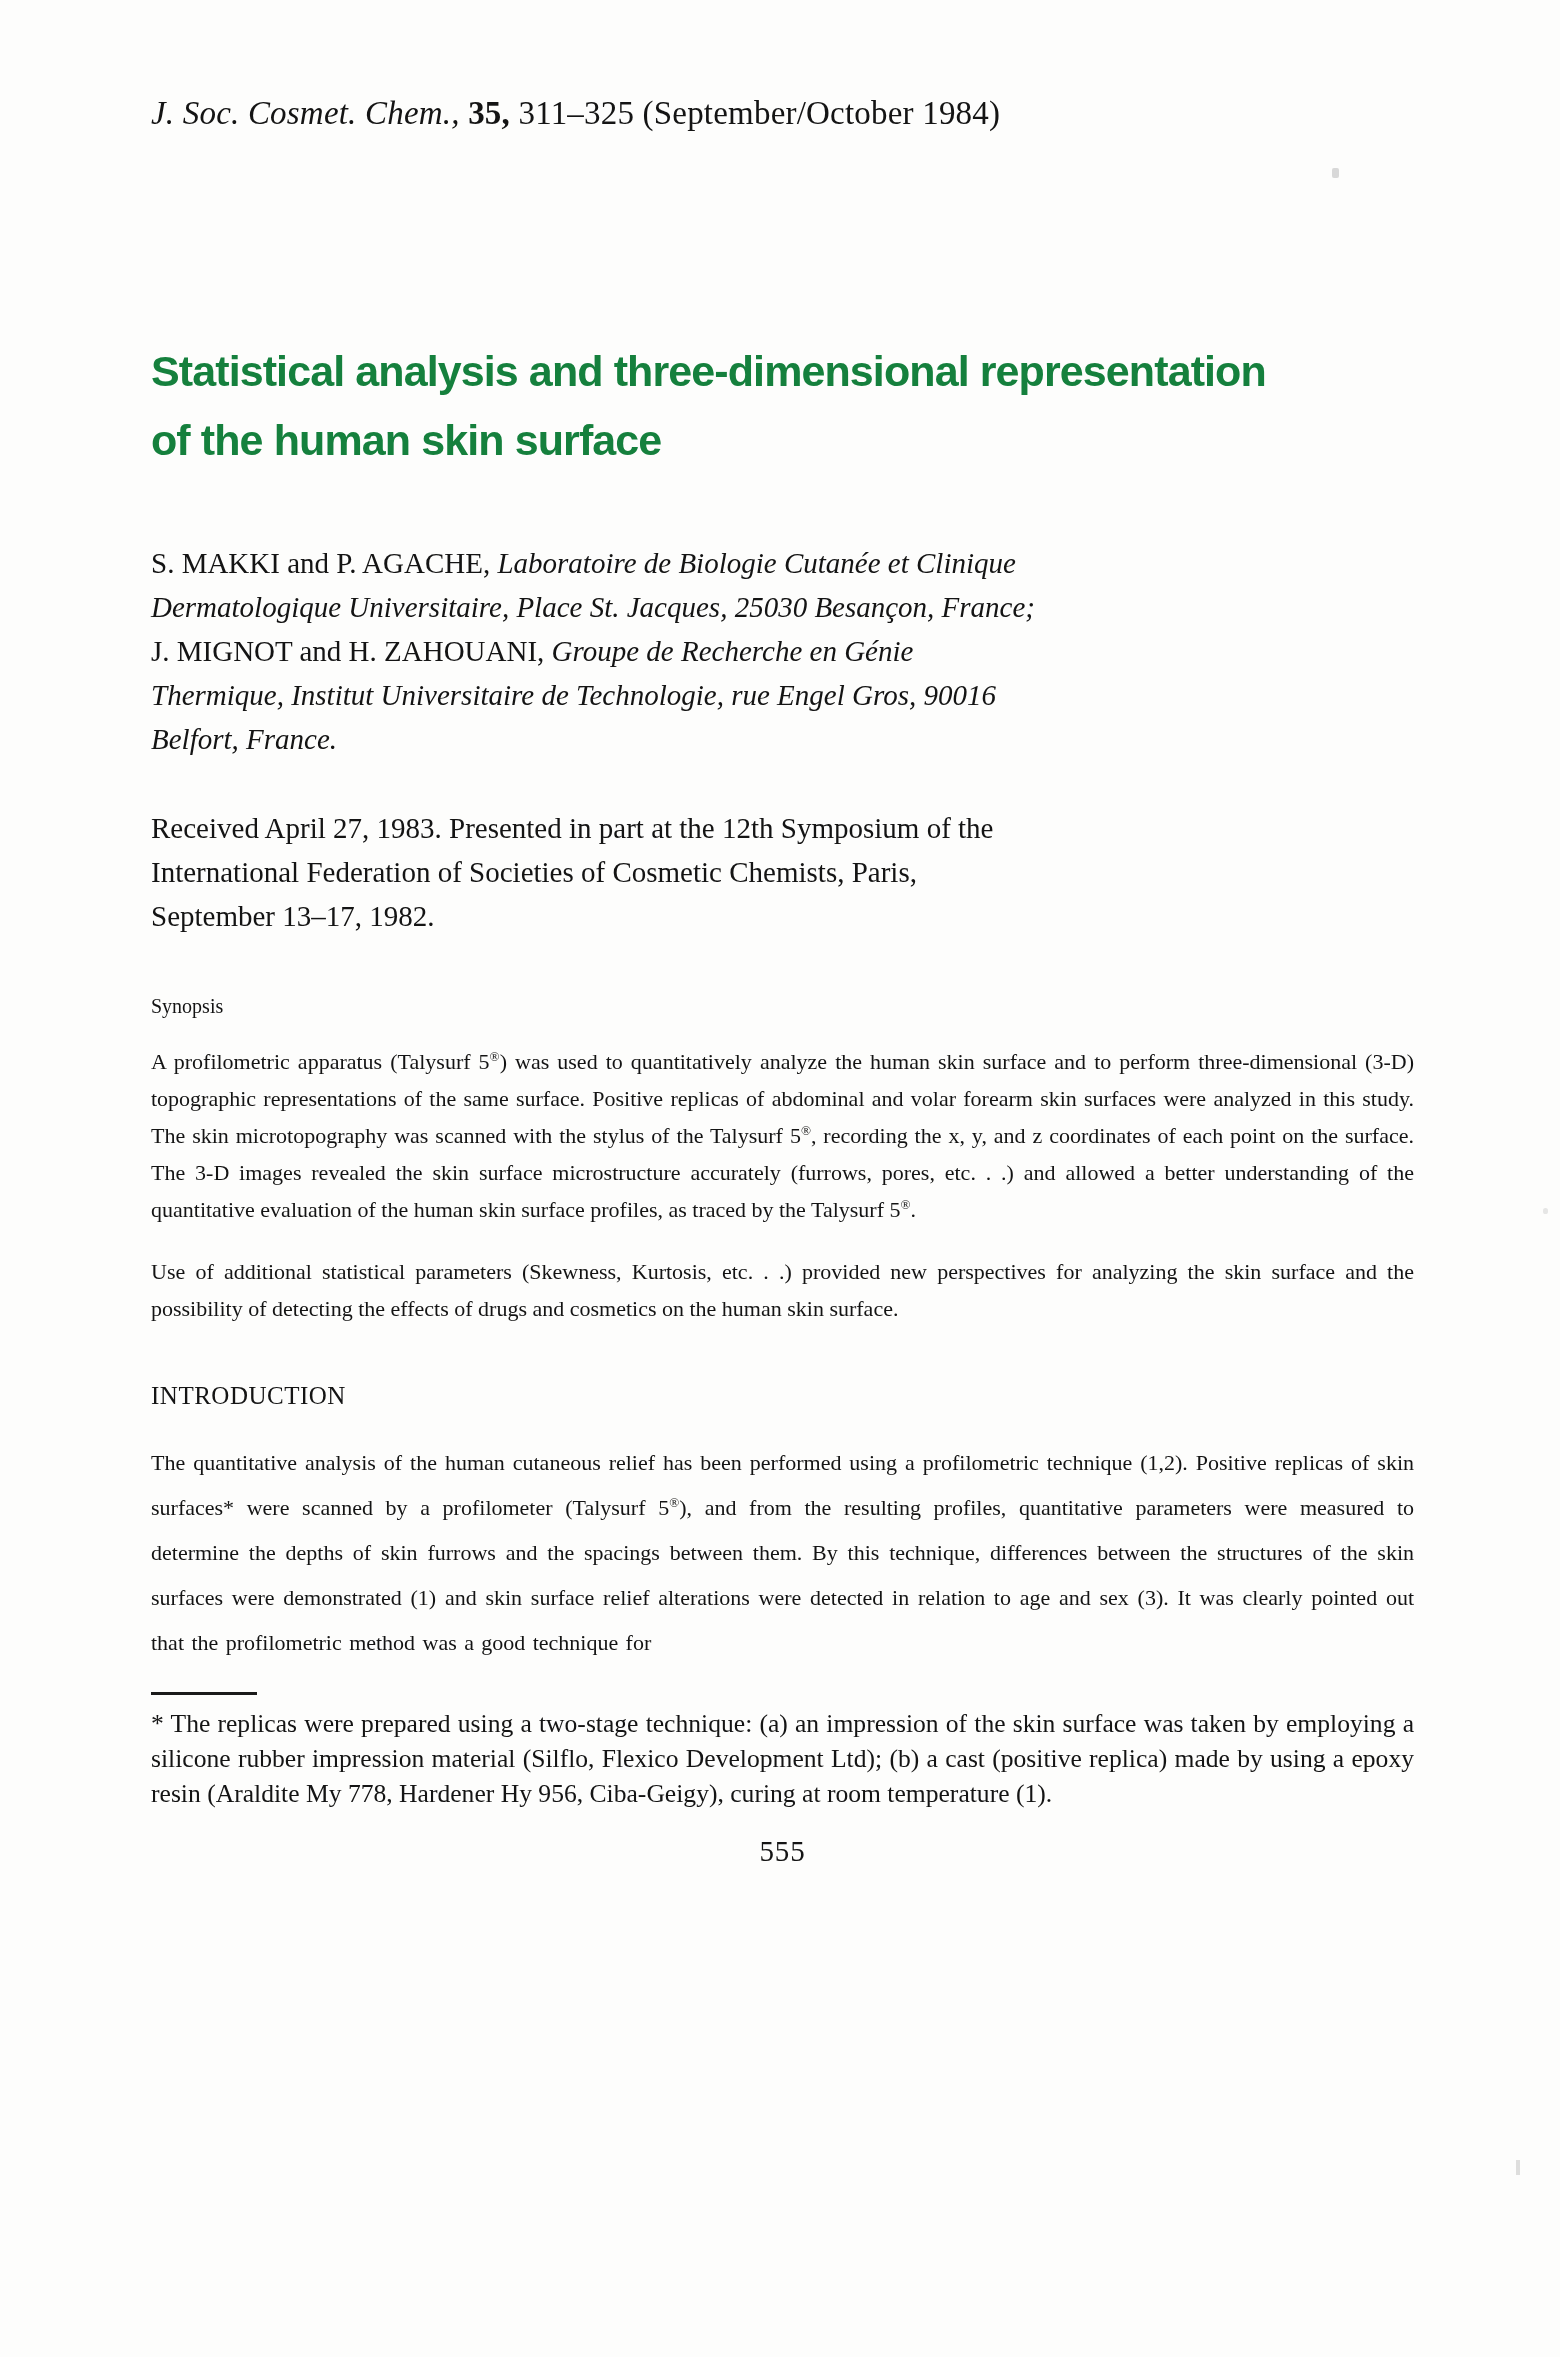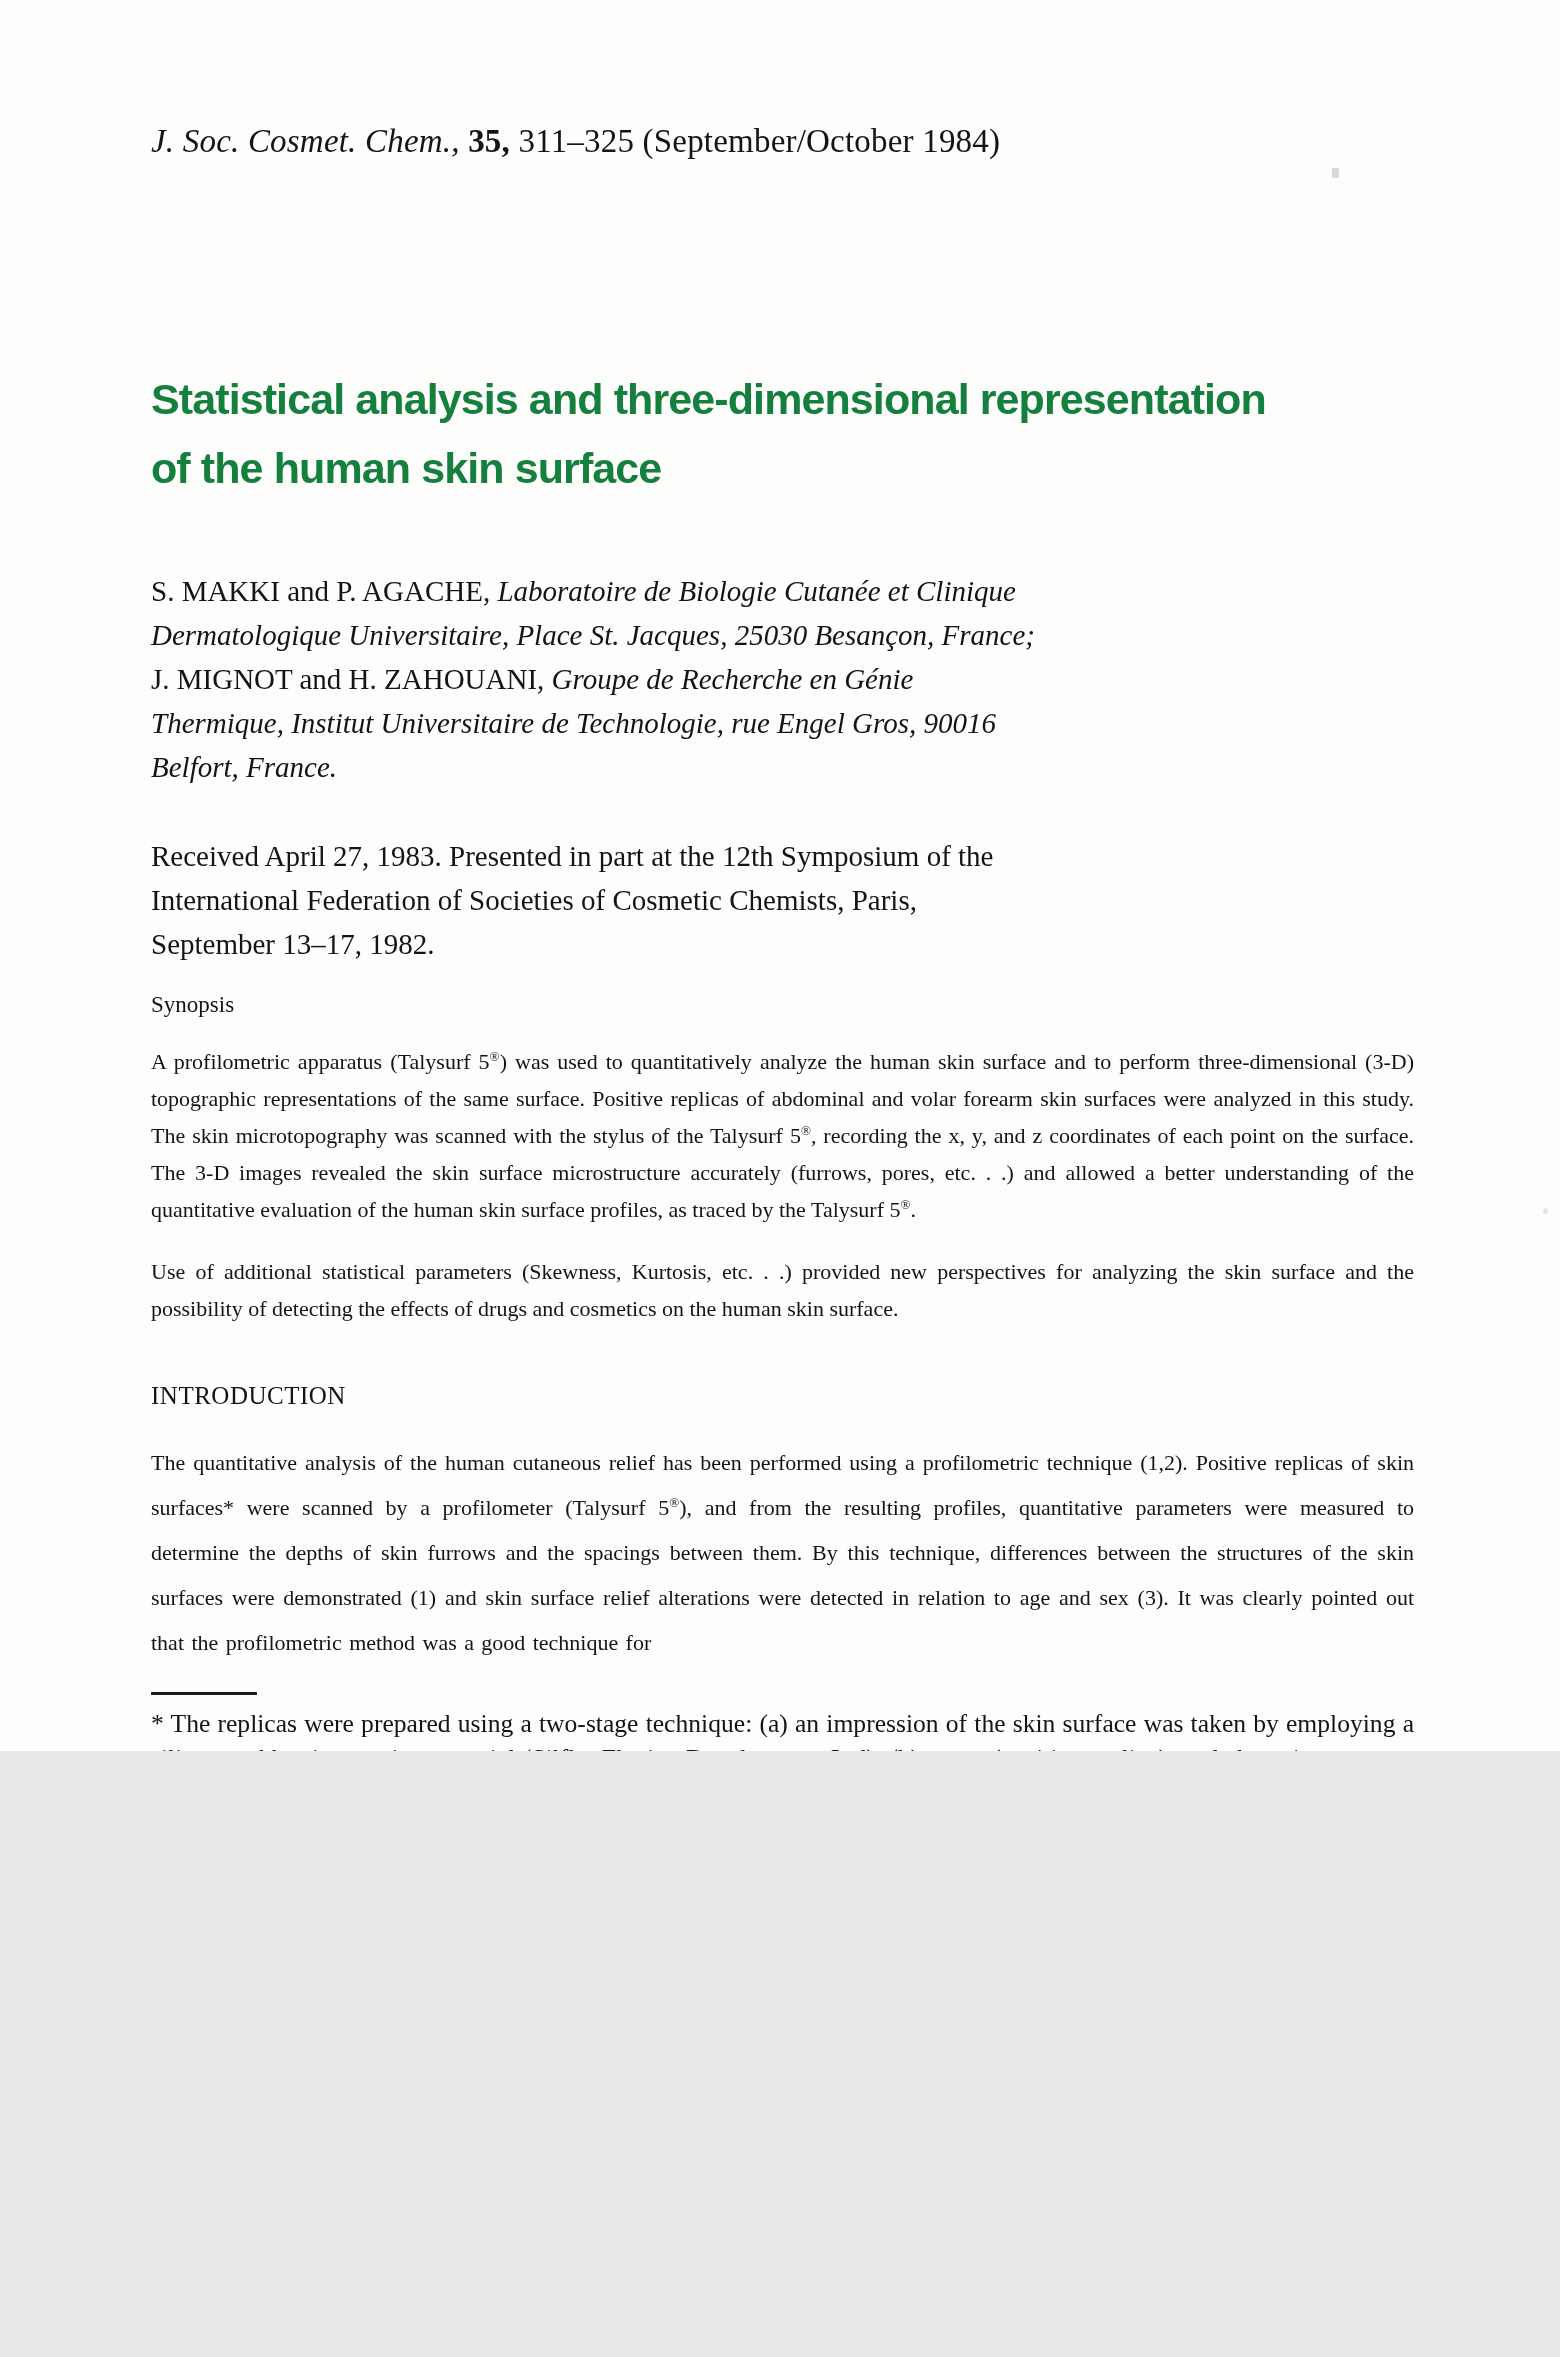--- a/index.html
+++ b/index.html
@@ -1,24 +1,24 @@
 <!DOCTYPE html>
 <html style="font-size:15px"><head>
 <meta charset="utf-8">
 <style>
   html,body{margin:0;padding:0;background:#e9e9e9;}
   .page{
     position:relative;
-    width:1561px;height:1751px;
+    width:1561px;height:2357px;
     margin:0 auto;
     background:#fdfdfc;
     color:#141414;
     font-family:"Liberation Serif", serif;
     box-sizing:border-box;
-    padding-top:120px;
+    padding-top:92px;
     overflow:hidden;
   }
   .col{margin-left:151px;width:1263px;}
   .seg-n{font-style:normal;}
   .seg-i{font-style:italic;}
   .seg-b{font-weight:bold;}
   .seg-sup{font-size:0.60em;vertical-align:super;line-height:0;}
   p,h1,h2{margin:0;padding:0;}
 
   .journal{font-size:33px;line-height:42px;letter-spacing:0.2px;}
@@ -30,21 +30,21 @@
     font-size:43px;
     line-height:69px;
     letter-spacing:-0.9px;
     color:#15803d;
   }
   .title .tline{display:block;white-space:nowrap;}
 
   .authors{margin-top:66px;width:894px;font-size:29px;line-height:44px;}
   .received{margin-top:45px;width:894px;font-size:29px;line-height:44px;}
 
-  .syn-head{margin-top:26px;font-size:23px;font-weight:normal;}
+  .syn-head{margin-top:57px;font-size:20px;font-weight:normal;}
   .syn-p{margin-top:25px;font-size:22px;line-height:37px;text-align:justify;}
 
   .intro-head{margin-top:55px;font-size:25px;font-weight:normal;letter-spacing:0.5px;}
   .intro-p{margin-top:30px;font-size:22px;line-height:45px;text-align:justify;word-spacing:1.9px;}
 
   .fn-rule{margin-top:26.5px;width:106px;border-top:3.8px solid #1a1a1a;height:0;}
   .footnote{margin-top:11.4px;font-size:25.6px;line-height:35px;text-align:justify;}
 
   .pagenum{margin-top:24.6px;text-align:center;font-size:29px;letter-spacing:0.9px;}
 

